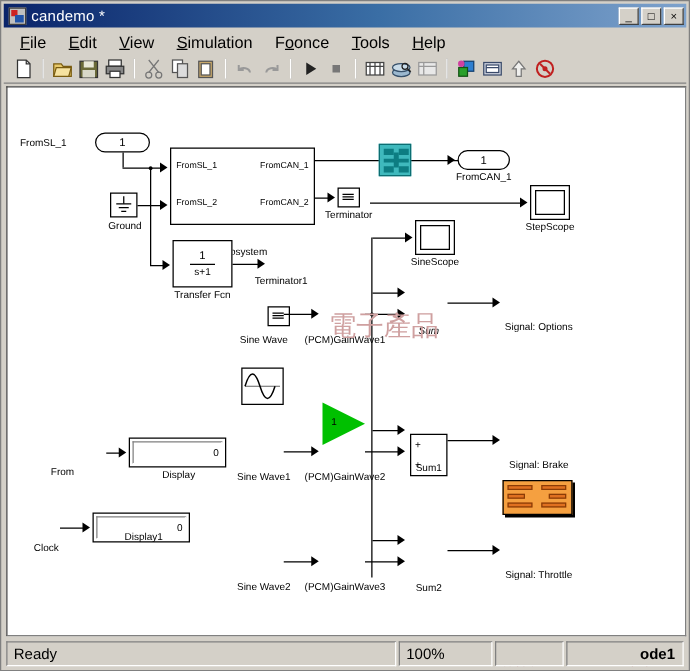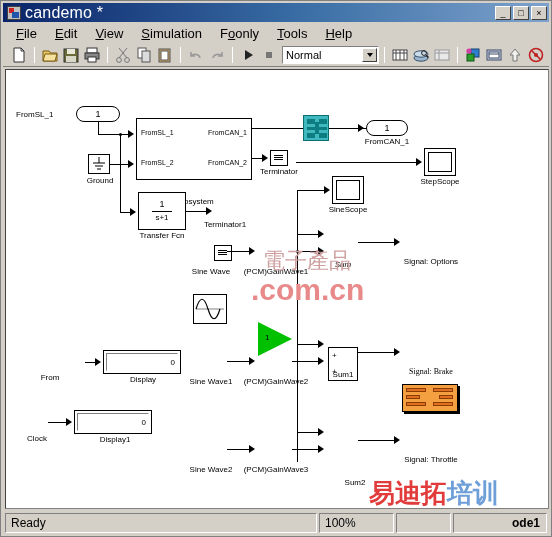--- a/index.html
+++ b/index.html
@@ -28,21 +28,21 @@
     background: #c0c0c0; border: 1px solid #404040;
     position: relative; flex: 0 0 auto;
   }
   .title-icon::before {
     content:""; position:absolute; left:1px; top:1px; width:5px; height:5px; background:#cc2222;
   }
   .title-icon::after {
     content:""; position:absolute; right:1px; bottom:1px; width:7px; height:6px; background:#2255aa;
   }
   .title-text {
-    color: #ffffff; font-size: 16px; font-weight: normal;
+    color: #ffffff; font-size: 12px; font-weight: normal;
     letter-spacing: .2px; flex: 1 1 auto; white-space: nowrap;
   }
   .title-btns { display: flex; gap: 2px; align-items: center; }
   .tbtn {
     width: 16px; height: 14px; background: #d4d0c8;
     border: 1px solid #ffffff; border-right-color:#404040; border-bottom-color:#404040;
     position: relative; font-size: 9px; line-height: 12px; text-align:center;
     color:#000;
   }
 
@@ -226,21 +226,21 @@
       <div class="tbtn">□</div>
       <div class="tbtn">×</div>
     </div>
   </div>
 
   <div class="menubar">
     <div class="menu-item"><u>F</u><span>ile</span></div>
     <div class="menu-item"><u>E</u><span>dit</span></div>
     <div class="menu-item"><u>V</u><span>iew</span></div>
     <div class="menu-item"><u>S</u><span>imulation</span></div>
-    <div class="menu-item">F<u>o</u><span>only</span></div>
+    <div class="menu-item">F<u>o</u><span>once</span></div>
     <div class="menu-item"><u>T</u><span>ools</span></div>
     <div class="menu-item"><u>H</u><span>elp</span></div>
   </div>
 
   <div class="toolbar">
     <span class="tb-ico">
       <svg width="20" height="20" viewBox="0 0 20 20">
           <path d="M5 3h7l3 3v11H5z" fill="#fff" stroke="#333"></path>
           <path d="M12 3v3h3" fill="none" stroke="#333"></path>
         </svg>
@@ -303,24 +303,20 @@
     <span class="tb-ico">
       <svg width="20" height="20" viewBox="0 0 20 20">
           <path d="M7 5l8 5-8 5z" fill="#222"></path>
         </svg>
     </span>
     <span class="tb-ico">
       <svg width="20" height="20" viewBox="0 0 20 20">
           <rect x="7" y="7" width="6" height="6" fill="#777"></rect>
         </svg>
     </span>
-    <div class="tb-combo">
-      <span>Normal</span>
-      <span class="arrowbox"></span>
-    </div>
     <span class="tb-sep"></span>
     <span class="tb-ico">
       <svg width="20" height="20" viewBox="0 0 20 20">
           <rect x="3" y="5" width="14" height="10" fill="#fff" stroke="#444"></rect>
           <path d="M3 8h14M6 5v10M10 5v10M14 5v10" stroke="#444"></path>
         </svg>
     </span>
     <span class="tb-ico">
       <svg width="20" height="20" viewBox="0 0 20 20">
           <ellipse cx="10" cy="13" rx="7" ry="3.2" fill="#9bb8cf" stroke="#36506a"></ellipse>
@@ -507,66 +503,62 @@
       </div>
       <div class="lbl" style="left:110px; top:305px; width:54px;">Display</div>
 
       <div class="lbl" style="left:14px; top:364px; width:34px;">Clock</div>
       <div class="wire wh" style="left:42px; top:352px; width:22px;"></div>
       <div class="arrow" style="left:60px; top:348px;"></div>
 
       <div class="blk display-box" style="left:68px; top:340px; width:78px; height:24px;">
         <div class="field">0</div>
       </div>
-      <div class="lbl" style="left:82px; top:365px; width:54px;">Display1</div>
+      <div class="lbl" style="left:82px; top:355px; width:54px;">Display1</div>
 
       <div class="lbl" style="left:178px; top:307px; width:54px;">Sine Wave1</div>
       <div class="wire wh" style="left:221px; top:291px; width:26px;"></div>
       <div class="arrow" style="left:243px; top:287px;"></div>
 
       <div class="lbl" style="left:228px; top:307px; width:84px;">(PCM)GainWave2</div>
 
       <div class="wire wh" style="left:286px; top:291px; width:30px;"></div>
       <div class="arrow" style="left:312px; top:287px;"></div>
       <div class="wire wh" style="left:292px; top:274px; width:24px;"></div>
       <div class="arrow" style="left:312px; top:270px;"></div>
 
       <div class="lbl" style="left:320px; top:300px; width:34px;">Sum1</div>
 
       <div class="wire wh" style="left:352px; top:282px; width:40px;"></div>
       <div class="arrow" style="left:388px; top:278px;"></div>
 
-      <div class="lbl" style="left:390px; top:297px; width:70px;font-family:Liberation Serif, serif;">Signal: Brake</div>
+      <div class="lbl" style="left:390px; top:297px; width:70px;">Signal: Brake</div>
 
       <div class="lbl" style="left:178px; top:395px; width:54px;">Sine Wave2</div>
       <div class="wire wh" style="left:221px; top:379px; width:26px;"></div>
       <div class="arrow" style="left:243px; top:375px;"></div>
 
       <div class="lbl" style="left:228px; top:395px; width:84px;">(PCM)GainWave3</div>
 
       <div class="wire wh" style="left:286px; top:379px; width:30px;"></div>
       <div class="arrow" style="left:312px; top:375px;"></div>
       <div class="wire wh" style="left:292px; top:362px; width:24px;"></div>
       <div class="arrow" style="left:312px; top:358px;"></div>
 
-      <div class="lbl" style="left:320px; top:408px; width:34px;margin-left:12px;">Sum2</div>
+      <div class="lbl" style="left:320px; top:396px; width:34px;">Sum2</div>
 
       <div class="wire wh" style="left:352px; top:370px; width:40px;"></div>
       <div class="arrow" style="left:388px; top:366px;"></div>
 
       <div class="lbl" style="left:388px; top:385px; width:74px;">Signal: Throttle</div>
 
     </div>
   </div>
 
-  <div class="wm wm-com">.com.cn</div>
   <div class="wm wm-cn">電子產品</div>
-  <div class="wm wm-bot">
-    <span class="r">易迪拓</span><span class="b">培训</span>
-  </div>
   <div class="wm wm-status">射频和天线设计专家</div>
 
   <div class="statusbar">
     <div class="sb-cell sb-ready">Ready</div>
     <div class="sb-cell sb-zoom">100%</div>
     <div class="sb-cell sb-mid"></div>
     <div class="sb-cell sb-solver">
       <span class="txt">ode1</span>
     </div>
   </div>

